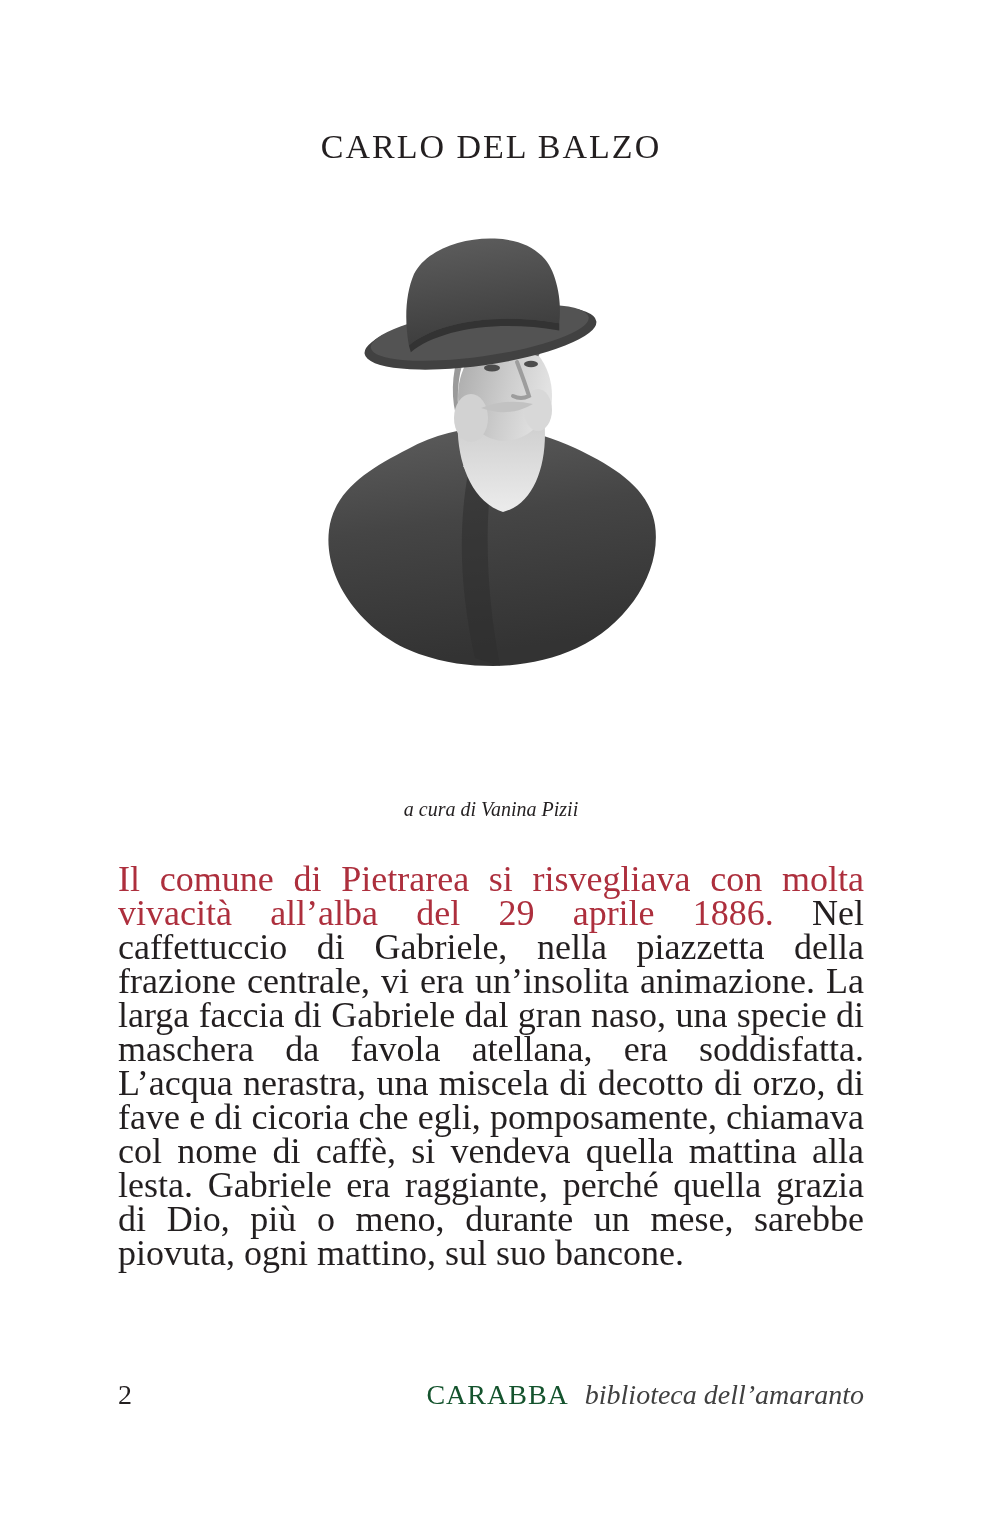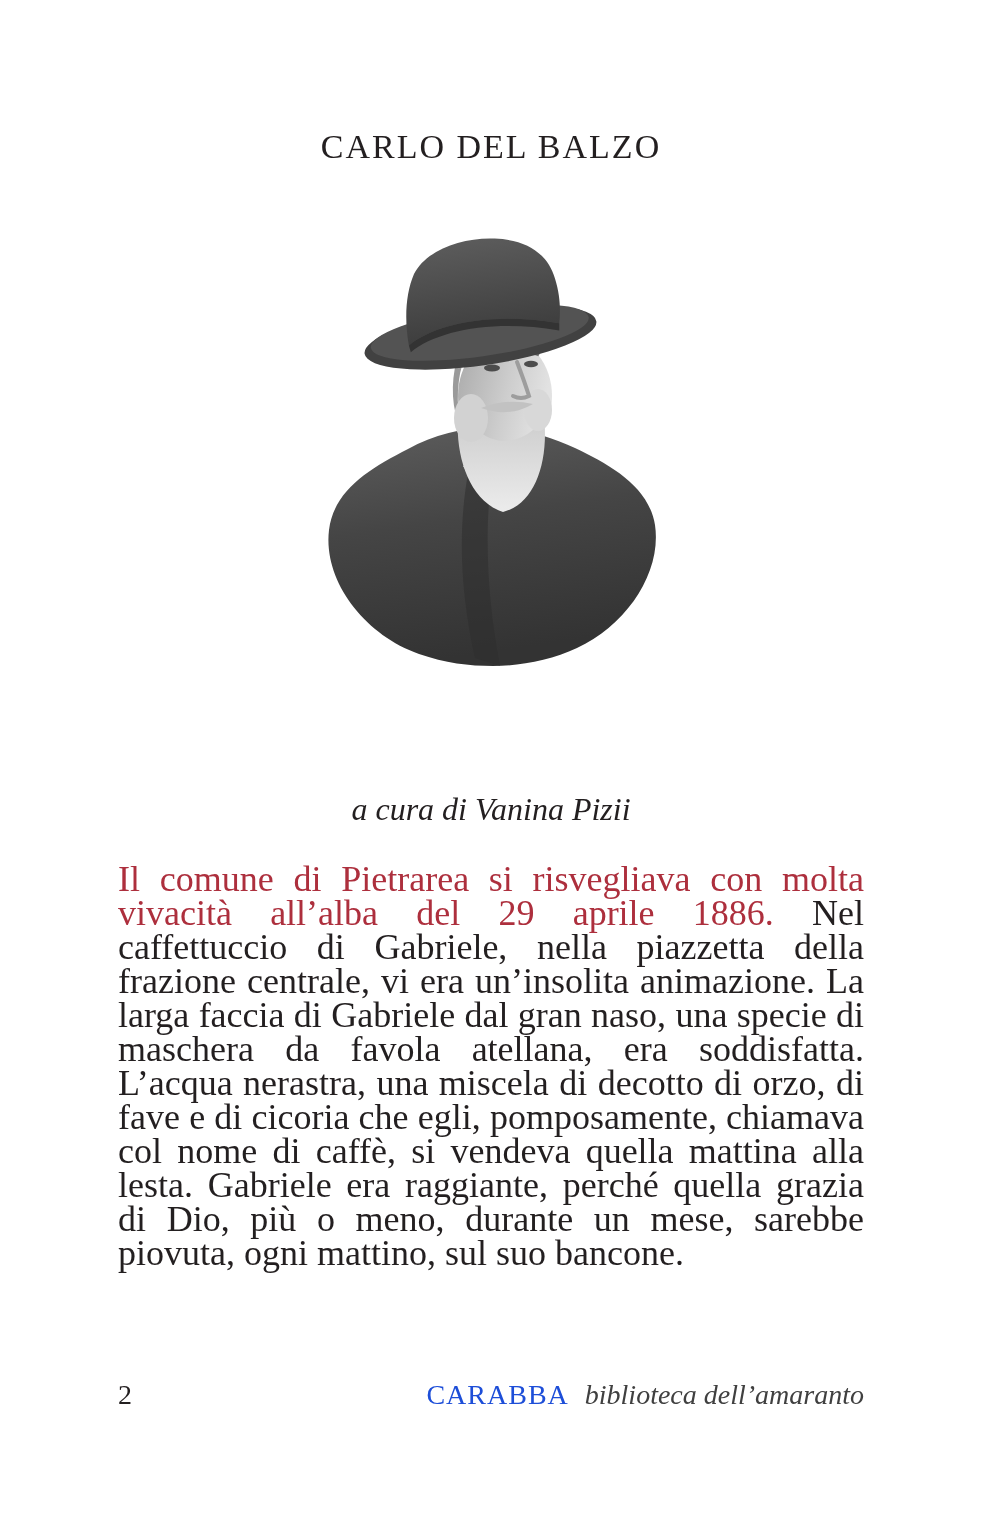--- a/index.html
+++ b/index.html
@@ -47,21 +47,21 @@
     letter-spacing: 2px;
     color: #ad2f3d;
   }
   .curator {
     position: absolute;
     top: 781px;
     left: 118px;
     width: 746px;
     text-align: center;
     font-style: italic;
-    font-size: 32px;
+    font-size: 20px;
     line-height: 34px;
     color: #231f20;
   }
   .body-text {
     position: absolute;
     top: 851px;
     left: 118px;
     width: 746px;
     font-size: 36px;
     line-height: 34px;
@@ -86,21 +86,21 @@
     color: #231f20;
   }
   .footer-right {
     position: absolute;
     right: 0;
     top: 0;
     white-space: nowrap;
     text-align: right;
   }
   .publisher {
-    color: #1d4ed8;
+    color: #14532d;
     letter-spacing: 1px;
   }
   .series {
     color: #404040;
     font-style: italic;
     margin-left: 16px;
   }
 </style>
 </head>
 <body>

